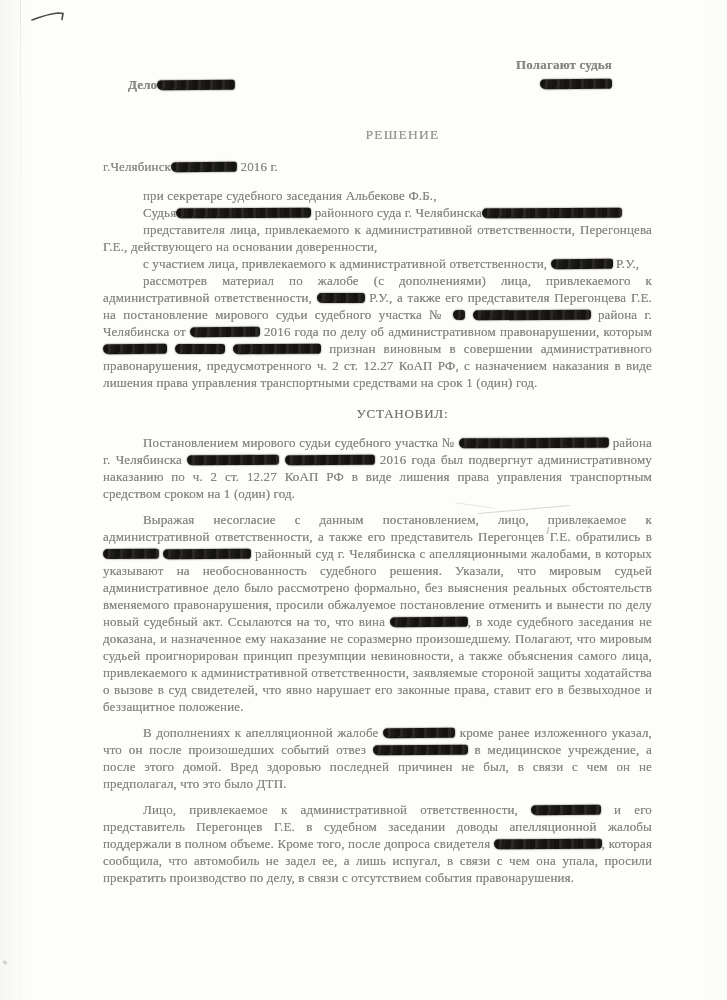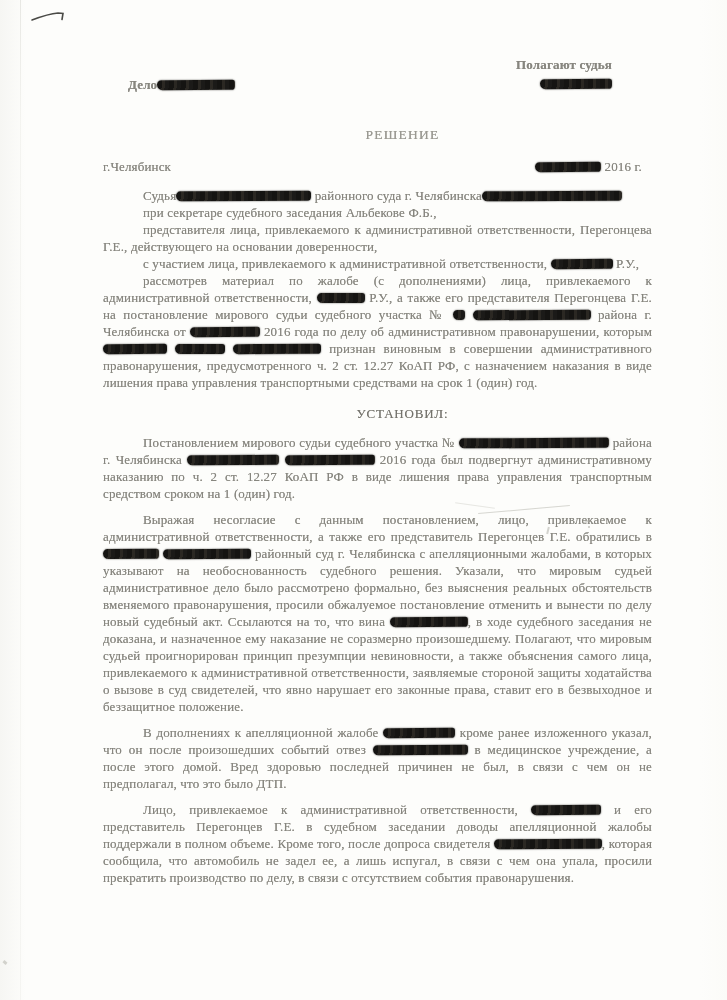--- a/index.html
+++ b/index.html
@@ -30,21 +30,21 @@
     text-shadow:0 0 .5px rgba(135,134,127,.75);
   }
   .header-row{display:flex;justify-content:space-between;align-items:flex-end;font-weight:bold;}
   .case-no{padding-left:25px;white-space:nowrap;}
   .judge-block{text-align:right;margin-right:40px;line-height:19px;}
   .judge-block .r-line{display:block;}
   .doc-title{
     margin-top:33px;text-align:center;padding-left:50px;
     letter-spacing:1.2px;color:var(--ink-light);font-size:13.5px;
   }
-  .place-date-row{margin-top:15px;display:flex;justify-content:space-between;align-items:baseline;}
+  .place-date-row{margin-top:15px;display:flex;justify-content:flex-start;align-items:baseline;}
   .place-date-row .date{margin-right:10px;white-space:nowrap;}
   .doc-body{margin-top:12px;}
   .para{text-align:justify;text-indent:40px;}
   .para.spaced{margin-top:9px;}
   .sec-heading{
     text-align:center;padding-left:50px;margin:14px 0 12px 0;
     letter-spacing:.8px;color:var(--ink-dark);
   }
   .redact{
     display:inline-block;height:10px;
@@ -87,22 +87,22 @@
     </div>
 
     <div class="doc-title">РЕШЕНИЕ</div>
 
     <div class="place-date-row">
       <span>г.Челябинск</span>
       <span class="date"><span class="redact" style="width: 66px;"></span> 2016 г.</span>
     </div>
 
     <div class="doc-body">
+        <div class="para">при секретаре судебного заседания Альбекове Ф.Б.,</div>
         <div class="para">Судья<span class="redact" style="width: 135px;"></span> районного суда г. Челябинска<span class="redact" style="width: 140px;"></span></div>
-        <div class="para">при секретаре судебного заседания Альбекове Ф.Б.,</div>
         <div class="para">представителя лица, привлекаемого к административной ответственности, Перегонцева Г.Е., действующего на основании доверенности,</div>
         <div class="para">с участием лица, привлекаемого к административной ответственности, <span class="redact" style="width: 62px;"></span> Р.У.,</div>
         <div class="para">рассмотрев материал по жалобе (с дополнениями) лица, привлекаемого к административной ответственности, <span class="redact" style="width: 48px;"></span> Р.У., а также его представителя Перегонцева Г.Е. на постановление мирового судьи судебного участка № <span class="redact" style="width: 12px;"></span> <span class="redact" style="width: 118px;"></span> района г. Челябинска от <span class="redact" style="width: 70px;"></span> 2016 года по делу об административном правонарушении, которым <span class="redact" style="width: 64px;"></span> <span class="redact" style="width: 50px;"></span> <span class="redact" style="width: 88px;"></span> признан виновным в совершении административного правонарушения, предусмотренного ч. 2 ст. 12.27 КоАП РФ, с назначением наказания в виде лишения права управления транспортными средствами на срок 1 (один) год.</div>
         <div class="sec-heading">УСТАНОВИЛ:</div>
         <div class="para spaced">Постановлением мирового судьи судебного участка № <span class="redact" style="width: 150px;"></span> района г. Челябинска <span class="redact" style="width: 92px;"></span> <span class="redact" style="width: 90px;"></span> 2016 года был подвергнут административному наказанию по ч. 2 ст. 12.27 КоАП РФ в виде лишения права управления транспортным средством сроком на 1 (один) год.</div>
         <div class="para spaced">Выражая несогласие с данным постановлением, лицо, привлекаемое к административной ответственности, а также его представитель Перегонцев Г.Е. обратились в <span class="redact" style="width: 56px;"></span> <span class="redact" style="width: 88px;"></span> районный суд г. Челябинска с апелляционными жалобами, в которых указывают на необоснованность судебного решения. Указали, что мировым судьей административное дело было рассмотрено формально, без выяснения реальных обстоятельств вменяемого правонарушения, просили обжалуемое постановление отменить и вынести по делу новый судебный акт. Ссылаются на то, что вина <span class="redact" style="width: 78px;"></span>, в ходе судебного заседания не доказана, и назначенное ему наказание не соразмерно произошедшему. Полагают, что мировым судьей проигнорирован принцип презумпции невиновности, а также объяснения самого лица, привлекаемого к административной ответственности, заявляемые стороной защиты ходатайства о вызове в суд свидетелей, что явно нарушает его законные права, ставит его в безвыходное и беззащитное положение.</div>
         <div class="para spaced">В дополнениях к апелляционной жалобе <span class="redact" style="width: 72px;"></span> кроме ранее изложенного указал, что он после произошедших событий отвез <span class="redact" style="width: 95px;"></span> в медицинское учреждение, а после этого домой. Вред здоровью последней причинен не был, в связи с чем он не предполагал, что это было ДТП.</div>
         <div class="para spaced">Лицо, привлекаемое к административной ответственности, <span class="redact" style="width: 70px;"></span> и его представитель Перегонцев Г.Е. в судебном заседании доводы апелляционной жалобы поддержали в полном объеме. Кроме того, после допроса свидетеля <span class="redact" style="width: 108px;"></span>, которая сообщила, что автомобиль не задел ее, а лишь испугал, в связи с чем она упала, просили прекратить производство по делу, в связи с отсутствием события правонарушения.</div>
       </div>
 

